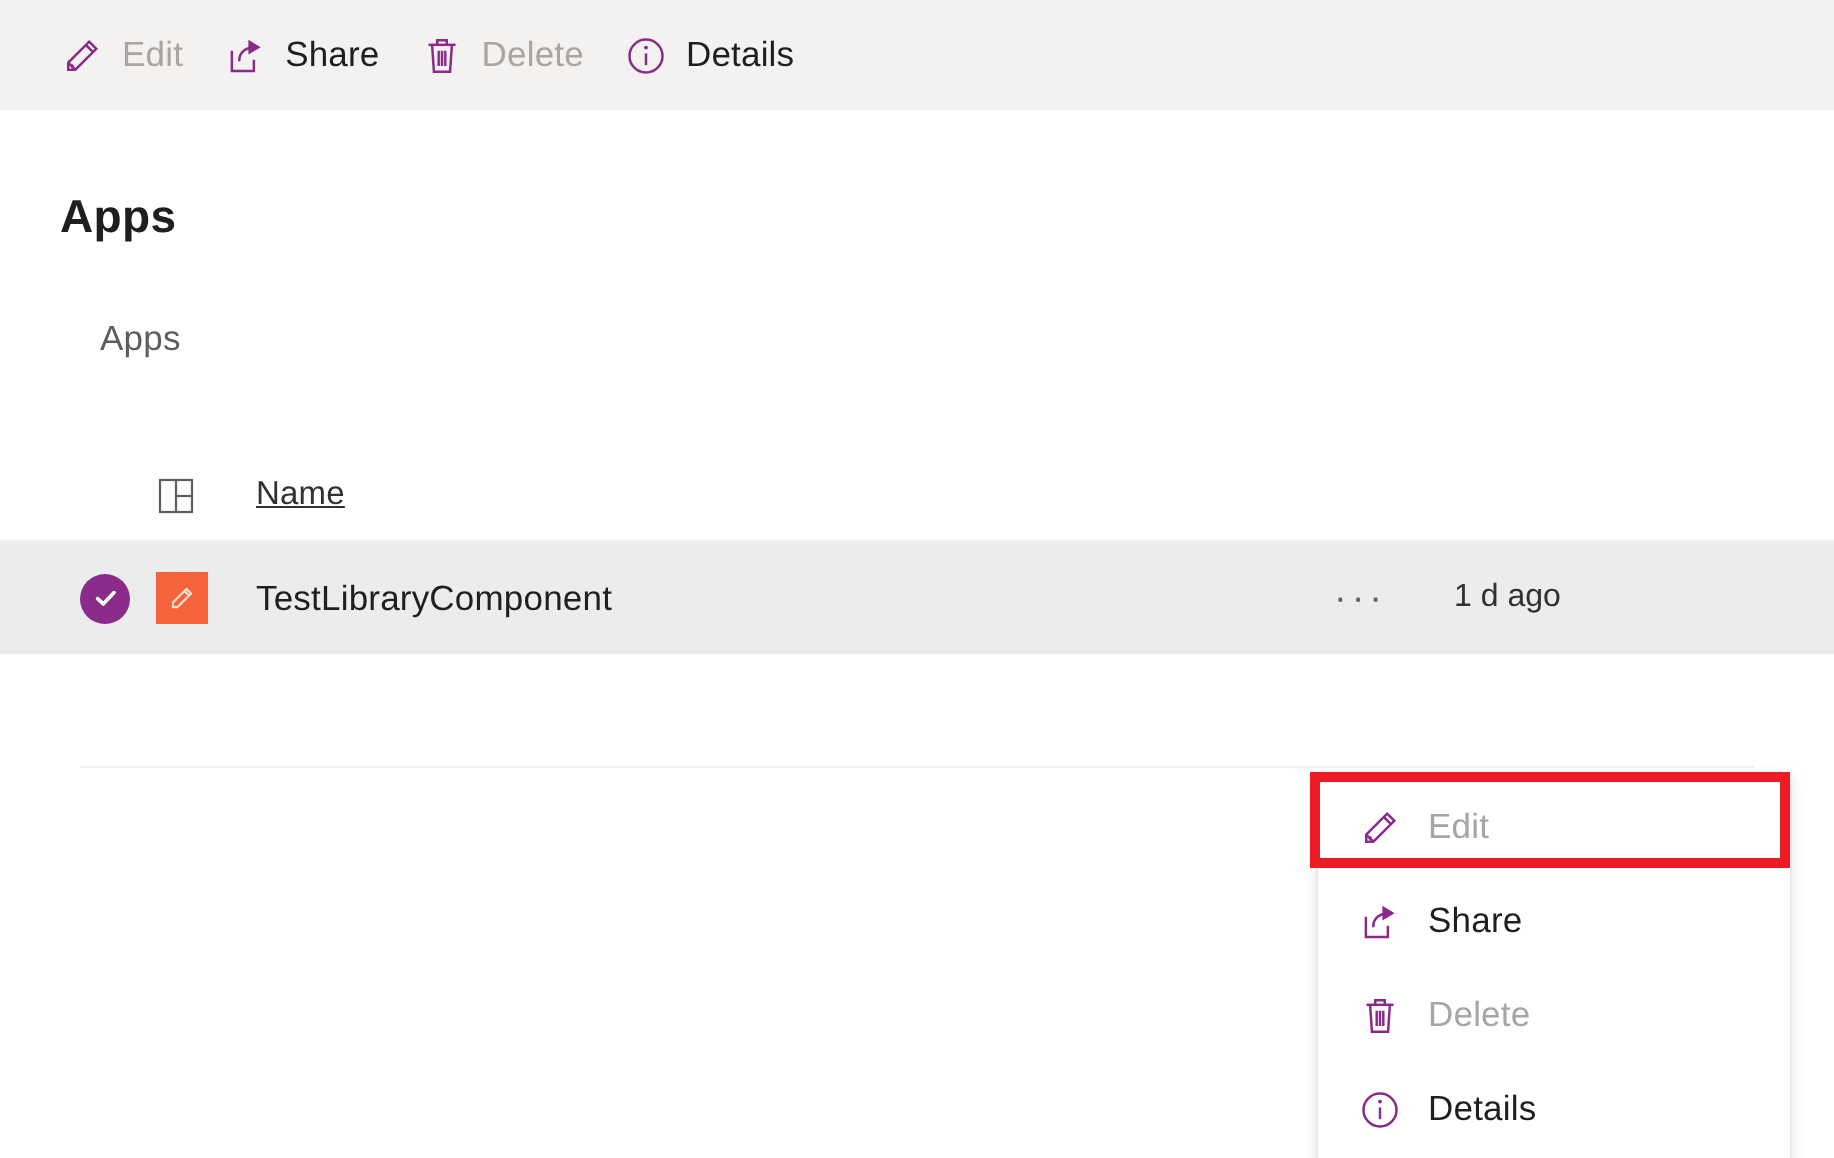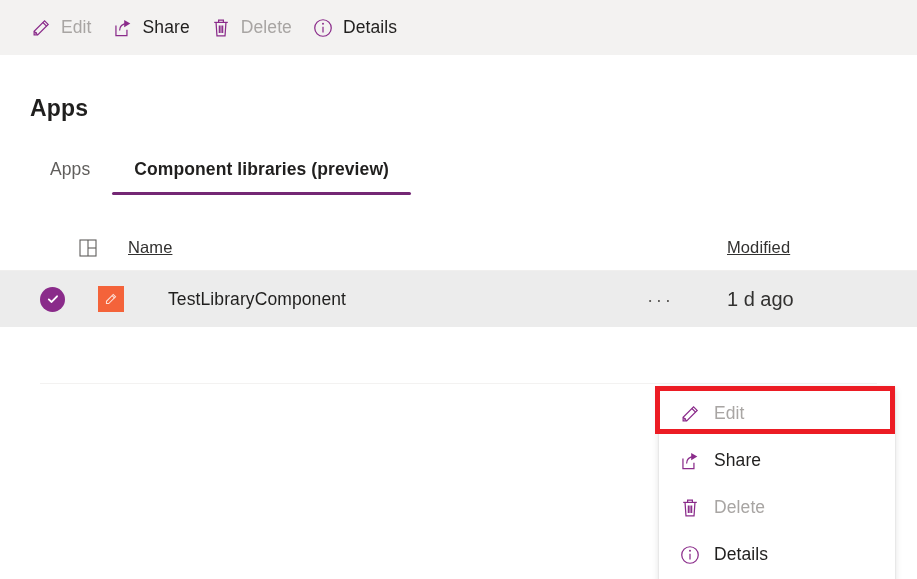--- a/index.html
+++ b/index.html
@@ -54,42 +54,42 @@
   .col-check { width:78px; flex:none; }
   .col-icon  { width:50px; flex:none; display:flex; align-items:center; }
   .col-name  { flex:1 1 auto; }
   .col-dots  { width:60px; flex:none; display:flex; align-items:center; justify-content:flex-start; }
   .col-mod   { width:190px; flex:none; }
 
   .head-txt { font-size:16.5px; color:#323130; letter-spacing:.1px;text-decoration:underline; }
   .grid-ico { width:20px; height:20px; display:block; }
 
   .row {
-    position:relative; height:56px; display:flex; align-items:center;gap:20px;
+    position:relative; height:56px; display:flex; align-items:center;
   }
   .row.selected { background:#ececec; }
   .row-empty { height:56px; }
   .sep { height:1px; background:#f3f2f1; margin:0 40px; }
 
   .check-circle {
     width:25px; height:25px; border-radius:50%;
     background:#8a2b8a; display:flex; align-items:center; justify-content:center;
     margin-left:40px;
   }
   .check-circle svg { width:14px; height:14px; display:block; }
 
   .app-tile {
     width:26px; height:26px; background:#f4633a;
     display:flex; align-items:center; justify-content:center;
   }
   .app-tile svg { width:16px; height:16px; display:block; }
 
   .row-name { font-size:17.5px; color:#201f1e; letter-spacing:.1px; }
   .dots { font-size:19px; color:#605e5c; letter-spacing:2.5px; line-height:1; }
-  .row-mod { font-size:20px; color:#323130; }
+  .row-mod { font-size:16px; color:#323130; }
 
   
   .ctx-menu {
     position:absolute; left:659px; top:331px; width:236px;
     background:#ffffff;
     box-shadow: 0 3.2px 7.2px rgba(0,0,0,.132), 0 0.6px 1.8px rgba(0,0,0,.108);
     padding: 4px 0 6px 0;
     z-index: 20;
   }
   .ctx-item {
@@ -162,46 +162,40 @@
 
   </div>
 
   <div class="page">
 
     <div class="page-title">Apps</div>
 
     <div class="tabs">
       <div class="tab">
         <span class="tab-label">Apps</span>
-      </div>
-      <div class="tab active">
-        <span class="tab-label">Component libraries (preview)</span>
       </div>
     </div>
 
     <div class="list">
 
       <div class="list-head">
         <div class="col-check"></div>
         <div class="col-icon">
           <span class="grid-ico">
             <svg viewBox="0 0 20 20" fill="none" stroke="#605e5c" stroke-width="1.1">
               <rect x="2" y="2" width="16" height="16"></rect>
               <path d="M10 2 L10 18"></path>
               <path d="M10 10 L18 10"></path>
             </svg>
           </span>
         </div>
         <div class="col-name">
           <span class="head-txt">Name</span>
         </div>
         <div class="col-dots"></div>
-        <div class="col-mod">
-          <span class="head-txt">Modified</span>
-        </div>
       </div>
 
       <div class="row selected">
         <div class="col-check">
           <span class="check-circle">
             <svg viewBox="0 0 16 16" fill="none" stroke="#ffffff" stroke-width="2.1" stroke-linecap="round" stroke-linejoin="round">
               <path d="M3.2 8.4 L6.4 11.4 L12.6 4.9"></path>
             </svg>
           </span>
         </div>

